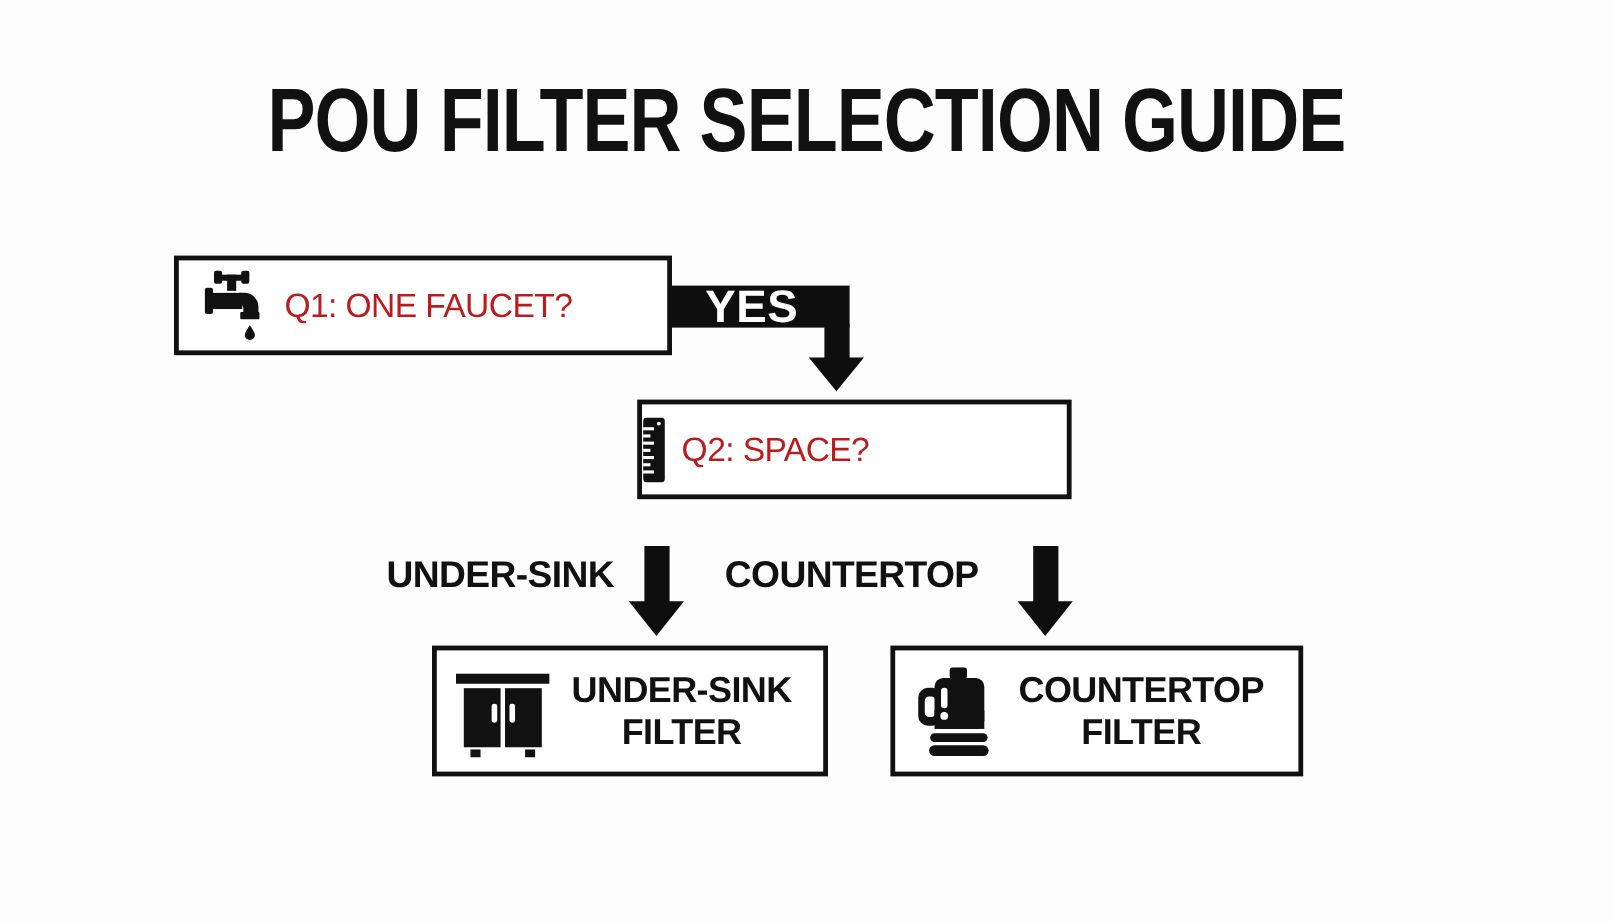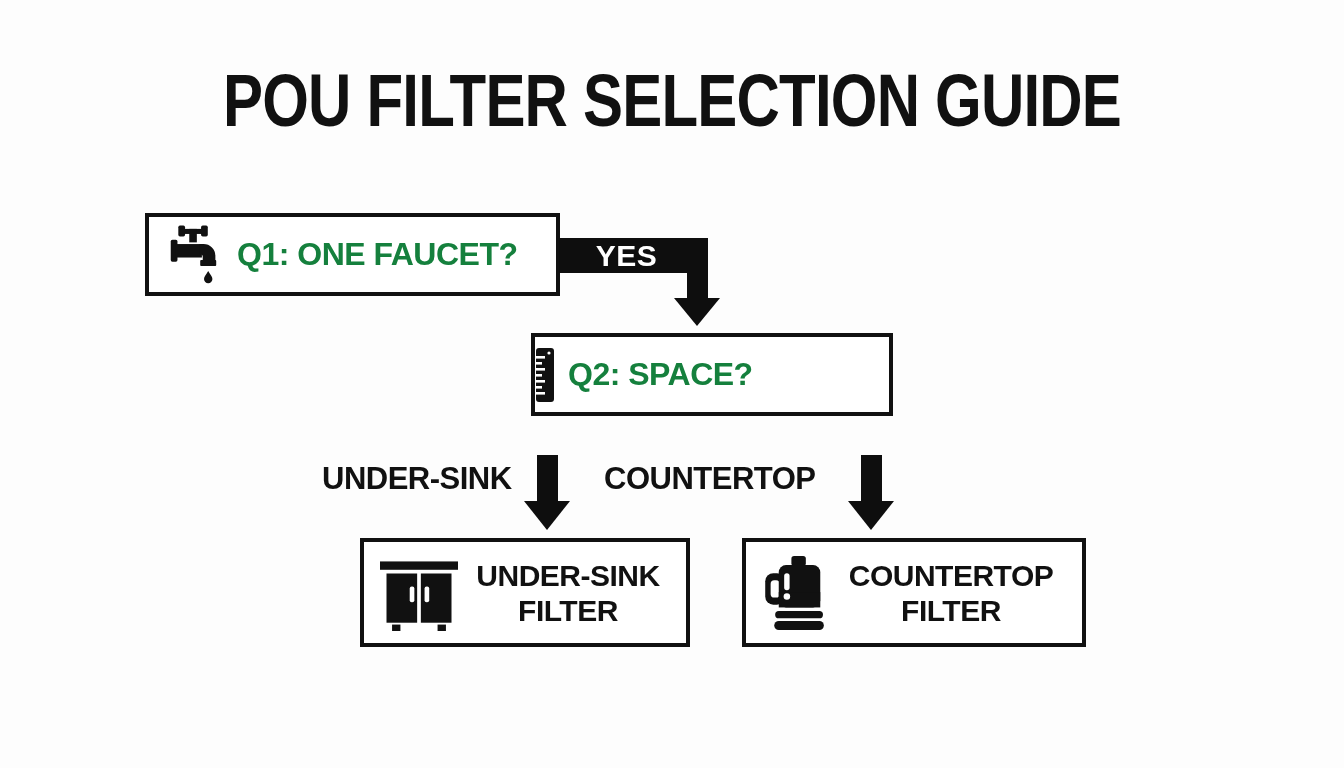--- a/index.html
+++ b/index.html
@@ -20,37 +20,37 @@
     letter-spacing:-1px;color:#111;
     transform:scaleX(0.80);transform-origin:50% 50%;
     white-space:nowrap;
   }
   
   .fbox{
     position:absolute;background:#ffffff;border:4px solid #111;
     box-sizing:border-box;display:flex;align-items:center;
   }
   .fbox .boxlabel{
-    font-size:32px;font-weight:bold;letter-spacing:-0.5px;color:#15803d;white-space:nowrap;
+    font-size:28px;font-weight:normal;letter-spacing:-0.5px;color:#b91c1c;white-space:nowrap;
   }
   #q1-box{left:145px;top:213px;width:415px;height:83px;padding-left:20px;}
   #q1-box .boxlabel{margin-left:14px;}
   #q2-box{left:531px;top:333px;width:362px;height:83px;padding-left:0;}
   #q2-box .boxlabel{margin-left:13px;}
   .icon{display:inline-flex;flex:0 0 auto;}
   .icon svg{display:block;}
 
   
   .yes-bar{
     position:absolute;left:559px;top:238px;width:149px;height:35px;background:#0e0e0e;
     display:flex;align-items:center;justify-content:center;padding-right:14px;
     box-sizing:border-box;
   }
   .yes-bar .yes-text{
-    color:#ffffff;font-size:30px;font-weight:bold;letter-spacing:0.5px;line-height:1;
+    color:#ffffff;font-size:38px;font-weight:bold;letter-spacing:0.5px;line-height:1;
   }
   .yes-stem{position:absolute;left:687px;top:270px;width:21px;height:29px;background:#0e0e0e;}
   .yes-head{
     position:absolute;left:674px;top:298px;width:0;height:0;
     border-left:23px solid transparent;border-right:23px solid transparent;
     border-top:28px solid #0e0e0e;
   }
 
   
   .branch-label{

